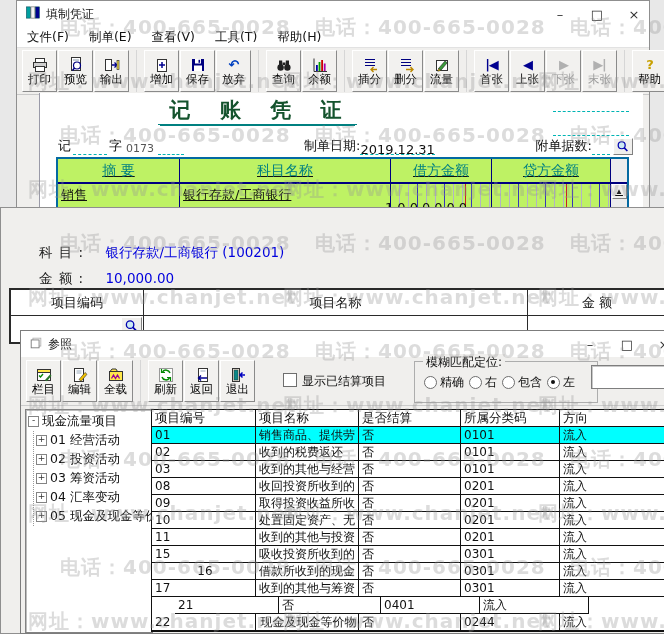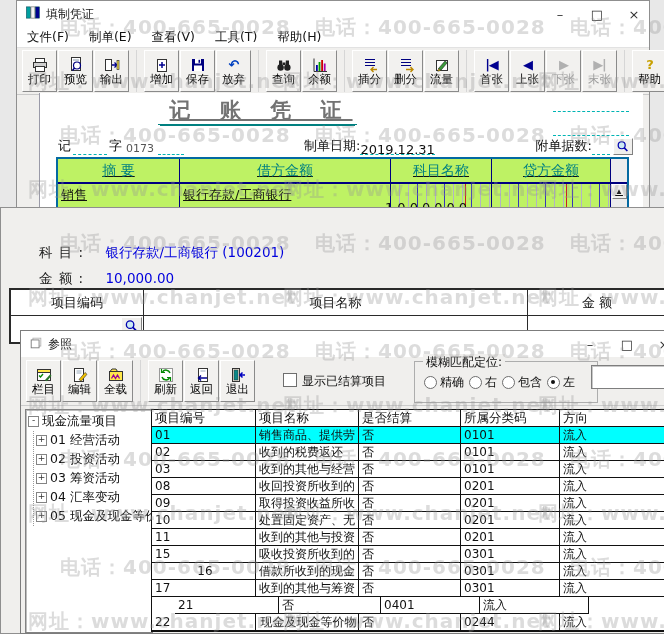--- a/index.html
+++ b/index.html
@@ -16,22 +16,22 @@
   .tb-group:last-child{border-right:none;}
   .tb-btn{width:35px;height:42px;margin-right:1px;background:#f2f1ef;border:1px solid;border-color:#ffffff #8a8a8a #8a8a8a #ffffff;
     display:flex;flex-direction:column;align-items:center;justify-content:center;padding:0;font-family:inherit;}
   .tb-btn .tb-ico{height:17px;display:flex;align-items:center;justify-content:center;font-size:13px;font-weight:bold;}
   .tb-btn .tb-lbl{font-size:11.5px;color:#000;line-height:13px;white-space:nowrap;}
   .tb-btn.disabled .tb-lbl{color:#9a9a9a;}
   .tb-btn.disabled .tb-ico{color:#b0b0b0 !important;}
   
   .docarea{position:absolute;left:22px;right:6px;top:92px;bottom:0;background:#fff;border-left:1px solid #9a9aa8;}
   .doc-title{position:absolute;left:0;width:72%;top:3px;text-align:center;}
-  .doc-title span{font-size:21px;font-weight:bold;color:#737373;letter-spacing:11px;padding:0 4px 2px 12px;
-    border-bottom:1px solid #008080;box-shadow:0 3px 0 -2px #008080;text-decoration:underline;}
+  .doc-title span{font-size:21px;font-weight:bold;color:#14532d;letter-spacing:11px;padding:0 4px 2px 12px;
+    border-bottom:1px solid #008080;box-shadow:0 3px 0 -2px #008080;}
   .dashline{position:absolute;right:14px;width:76px;border-bottom:1px dashed #00b4b4;}
   .dash{display:inline-block;border-bottom:1px dashed #00b4b4;height:12px;}
   .inforow{position:absolute;left:18px;right:10px;top:44px;height:18px;display:flex;align-items:flex-end;font-size:13px;}
   .vno{font-size:11px;color:#555;margin:0 4px;}
   .vtable{position:absolute;left:16px;right:14px;top:64px;bottom:0;border:2px solid #0369a1;display:grid;
     grid-template-columns:122px 1fr 101px 119px 16px;grid-template-rows:25px 1fr;background:#bef264;text-decoration:underline;}
   .vth{border-right:1px solid #000080;border-bottom:2px solid #000080;color:#008080;font-size:14px;
     display:flex;align-items:center;justify-content:center;}
   .vtd{border-right:1px solid #000080;position:relative;font-size:13px;padding:2px 3px;}
   .amt{background-image:
@@ -263,22 +263,22 @@
         <button class="lens-btn" style="width:20px;height:17px;">
             <svg width="14" height="14" viewBox="0 0 16 16">
               <circle cx="6.5" cy="6" r="4" fill="#cdeaf2" stroke="#0000b0" stroke-width="1.4"></circle>
               <line x1="9.5" y1="9" x2="13" y2="12.5" stroke="#0000b0" stroke-width="1.8"></line>
             </svg>
           </button>
       </div>
 
       <div class="vtable">
         <div class="vth">摘  要</div>
+        <div class="vth">科目名称</div>
         <div class="vth">借方金额</div>
-        <div class="vth">科目名称</div>
         <div class="vth">贷方金额</div>
         <div class="vth vscroll" style="border-right:none;"></div>
         <div class="vtd">销售</div>
         <div class="vtd">银行存款/工商银行</div>
         <div class="vtd amt">
             <span class="val">1000000</span>
           </div>
         <div class="vtd amt">
             <span class="val"></span>
           </div>

